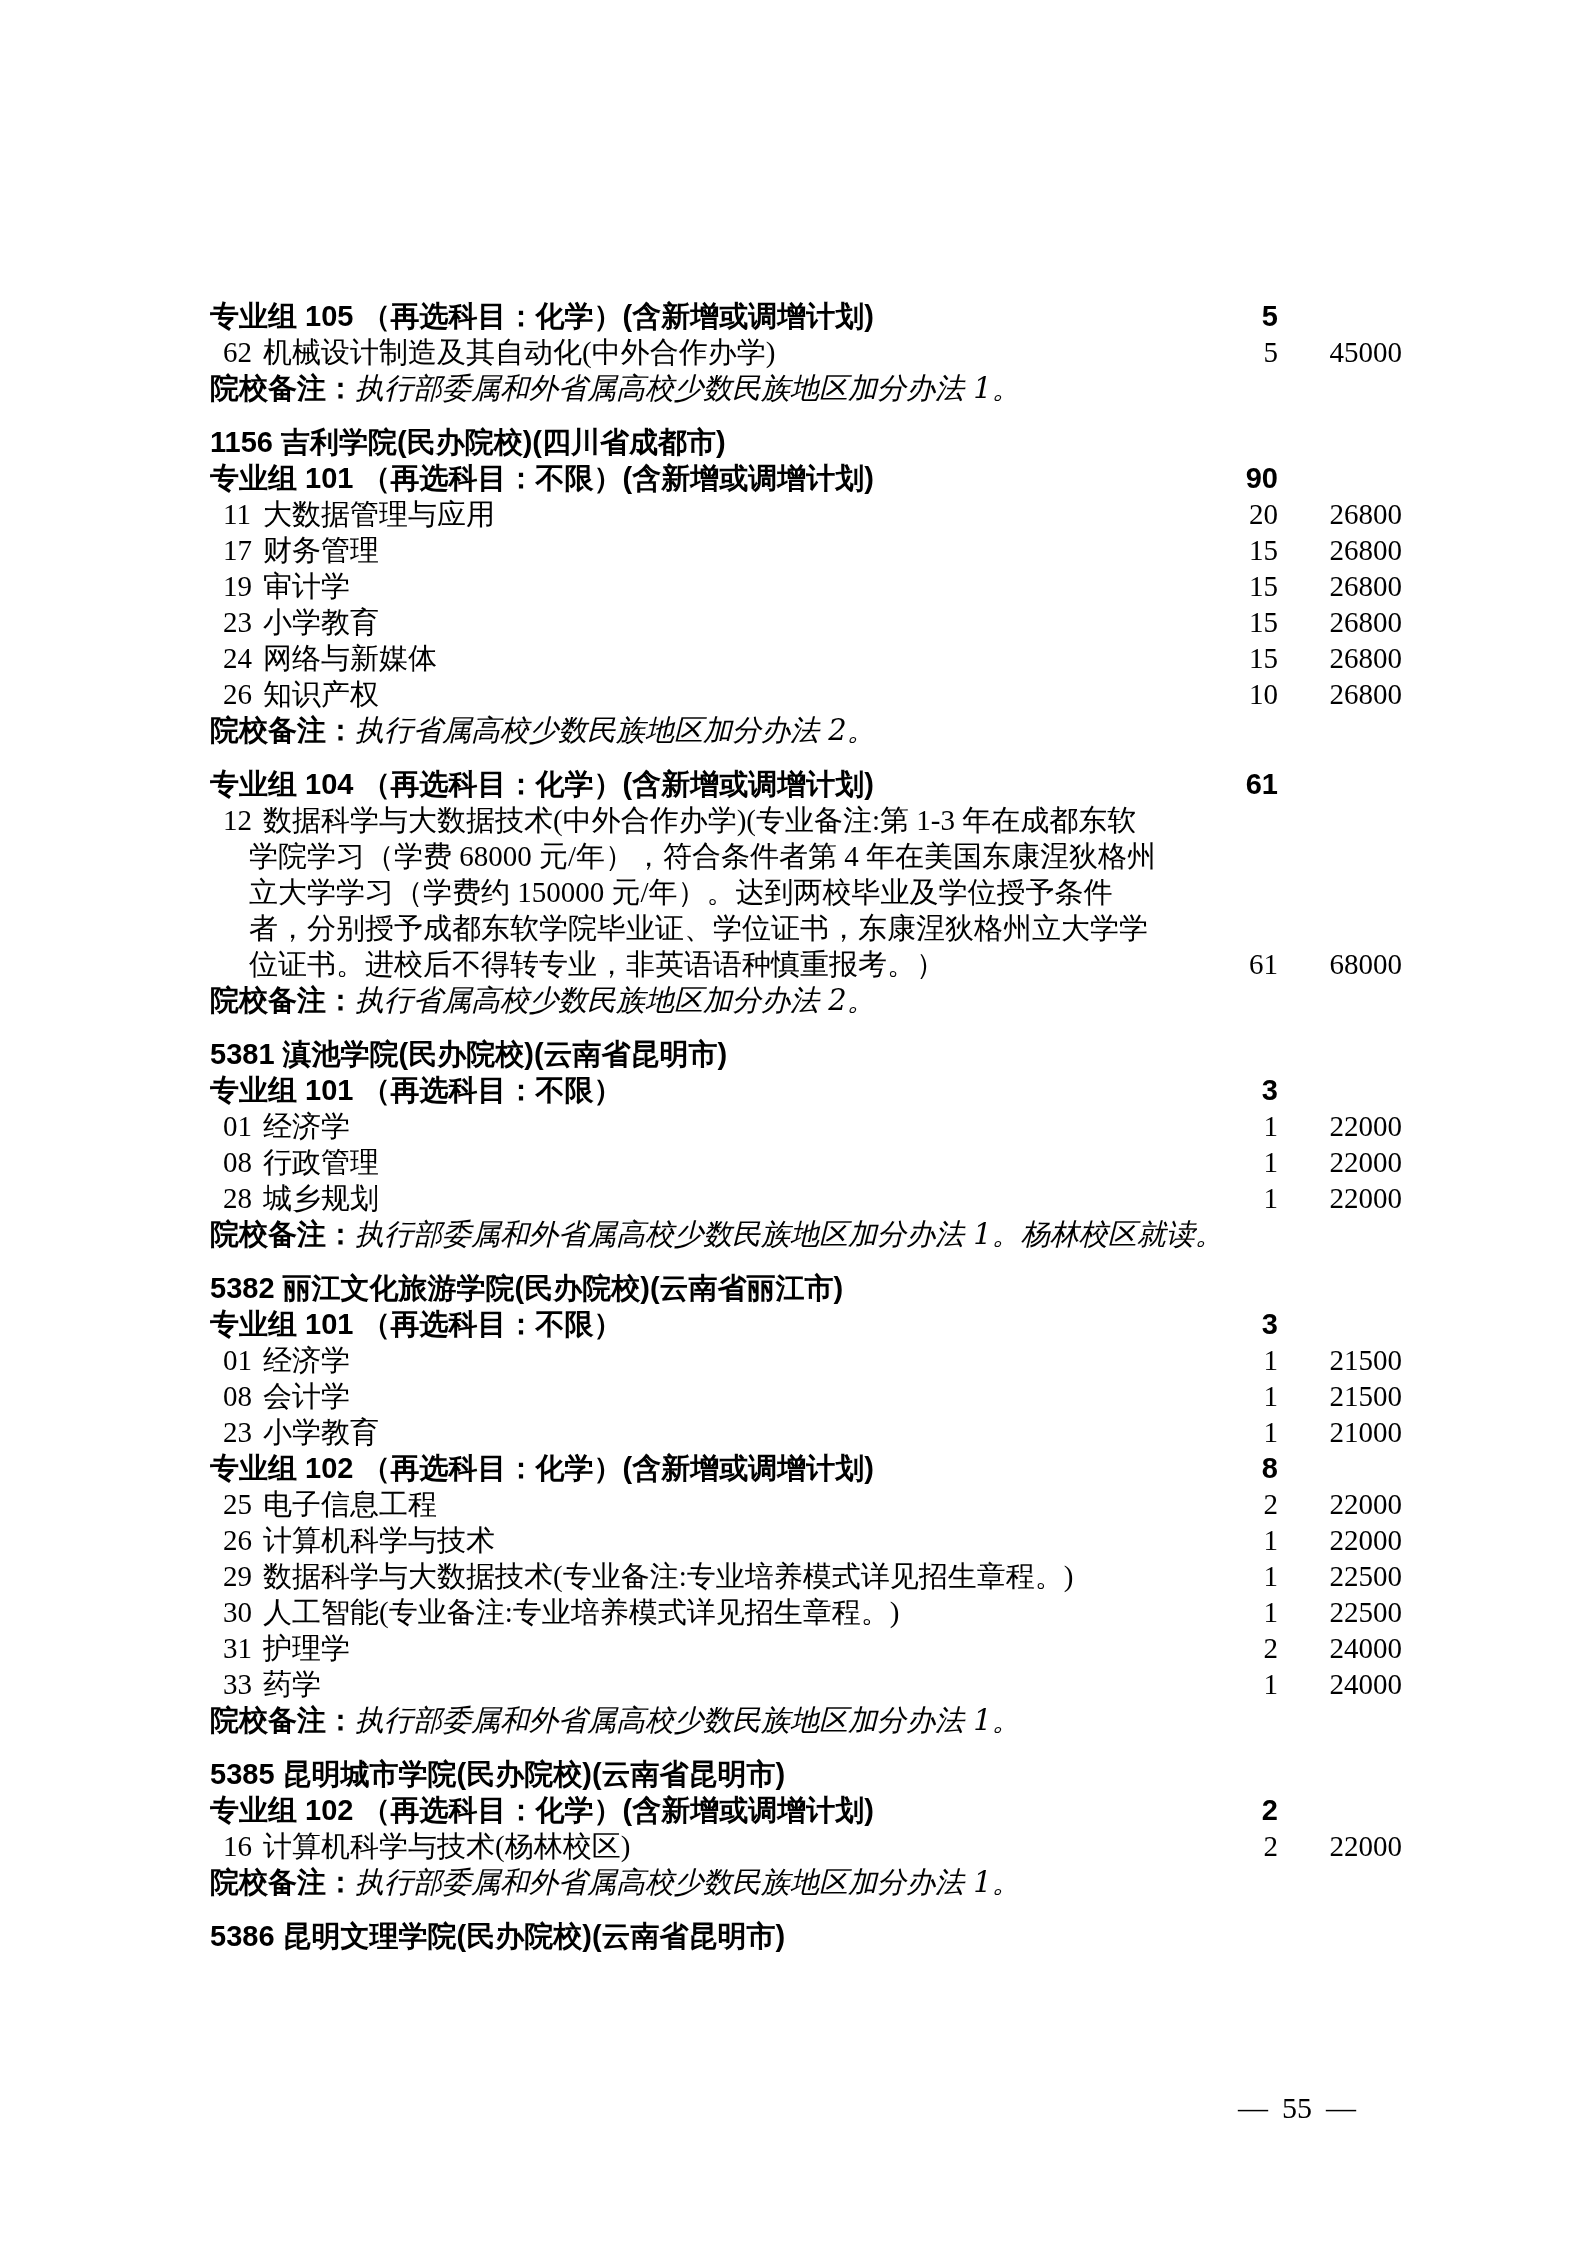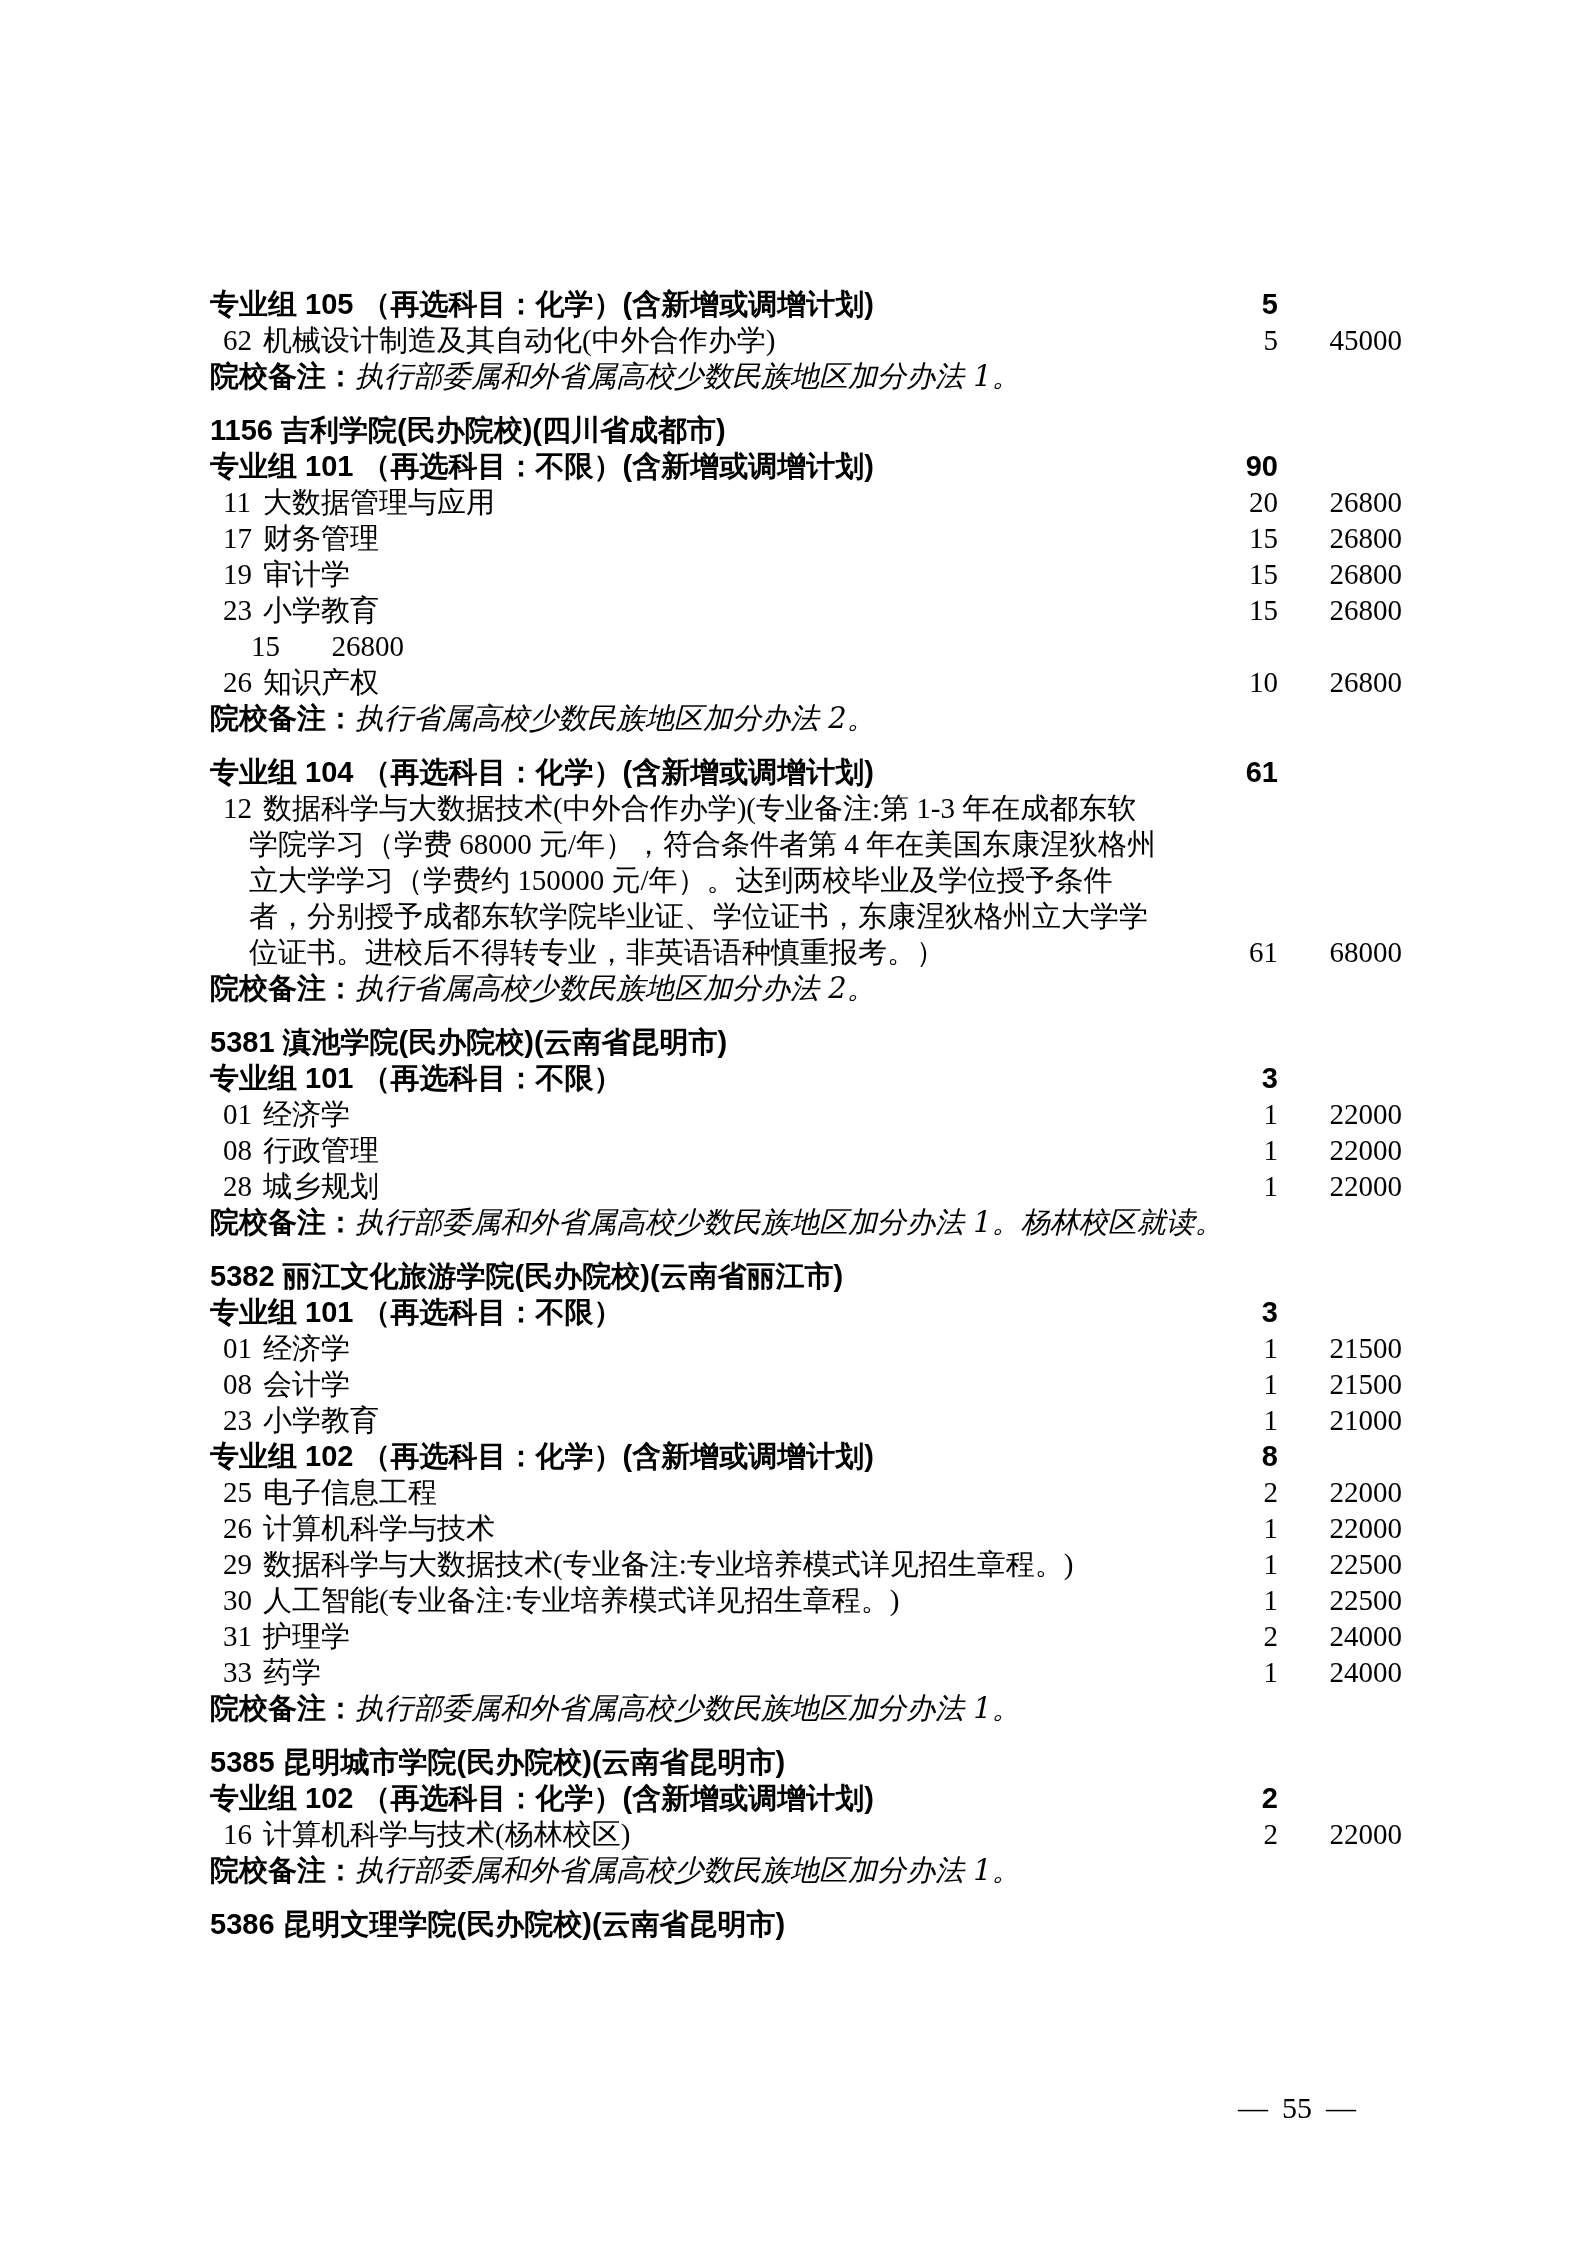--- a/index.html
+++ b/index.html
@@ -10,21 +10,21 @@
     color:#000;
     font-size:29px;
     overflow:hidden;
   }
   .content{
     position:absolute;
     left:210px;top:282px;
     width:1192px;
   }
   .section{margin-top:18px;}
-  .section:first-child{margin-top:4px;}
+  .section:first-child{margin-top:16px;}
   .row{
     display:flex;
     align-items:flex-end;
     line-height:36px;
     white-space:nowrap;
   }
   .schooltext,.gtext{
     font-family:"Liberation Sans",sans-serif;
     font-weight:700;
   }
@@ -122,20 +122,23 @@
     <div class="fee">26800</div>
   </div>
         <div class="row major">
     <div class="mtext">
             <div class="mline"><span class="mnum">23</span><span class="mname">小学教育</span></div>
           </div>
     <div class="count">15</div>
     <div class="fee">26800</div>
   </div>
         <div class="row major">
+    <div class="mtext">
+            <div class="mline"><span class="mnum">24</span><span class="mname">网络与新媒体</span></div>
+          </div>
     <div class="count">15</div>
     <div class="fee">26800</div>
   </div>
         <div class="row major">
     <div class="mtext">
             <div class="mline"><span class="mnum">26</span><span class="mname">知识产权</span></div>
           </div>
     <div class="count">10</div>
     <div class="fee">26800</div>
   </div>

